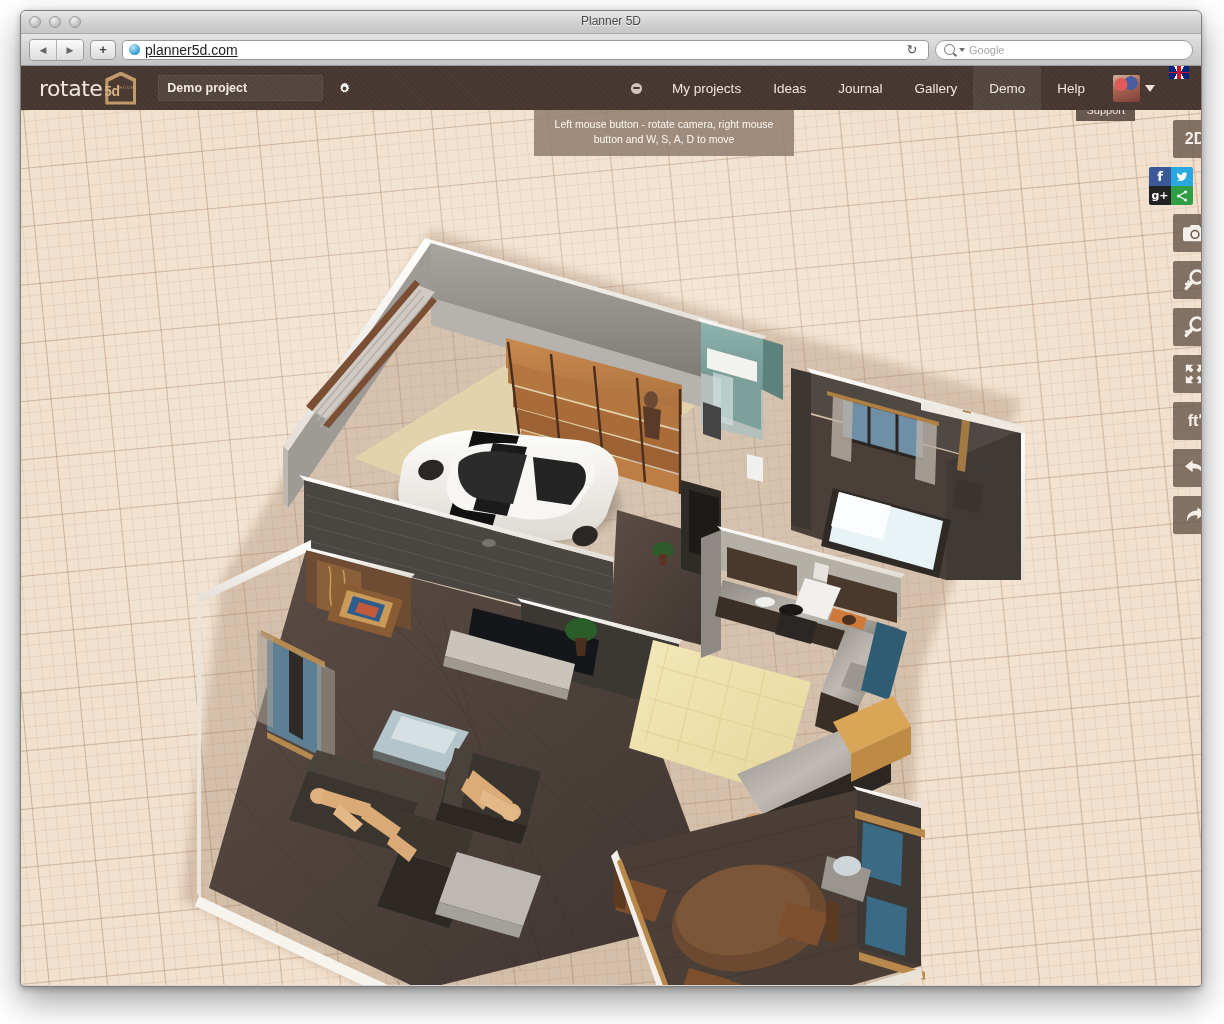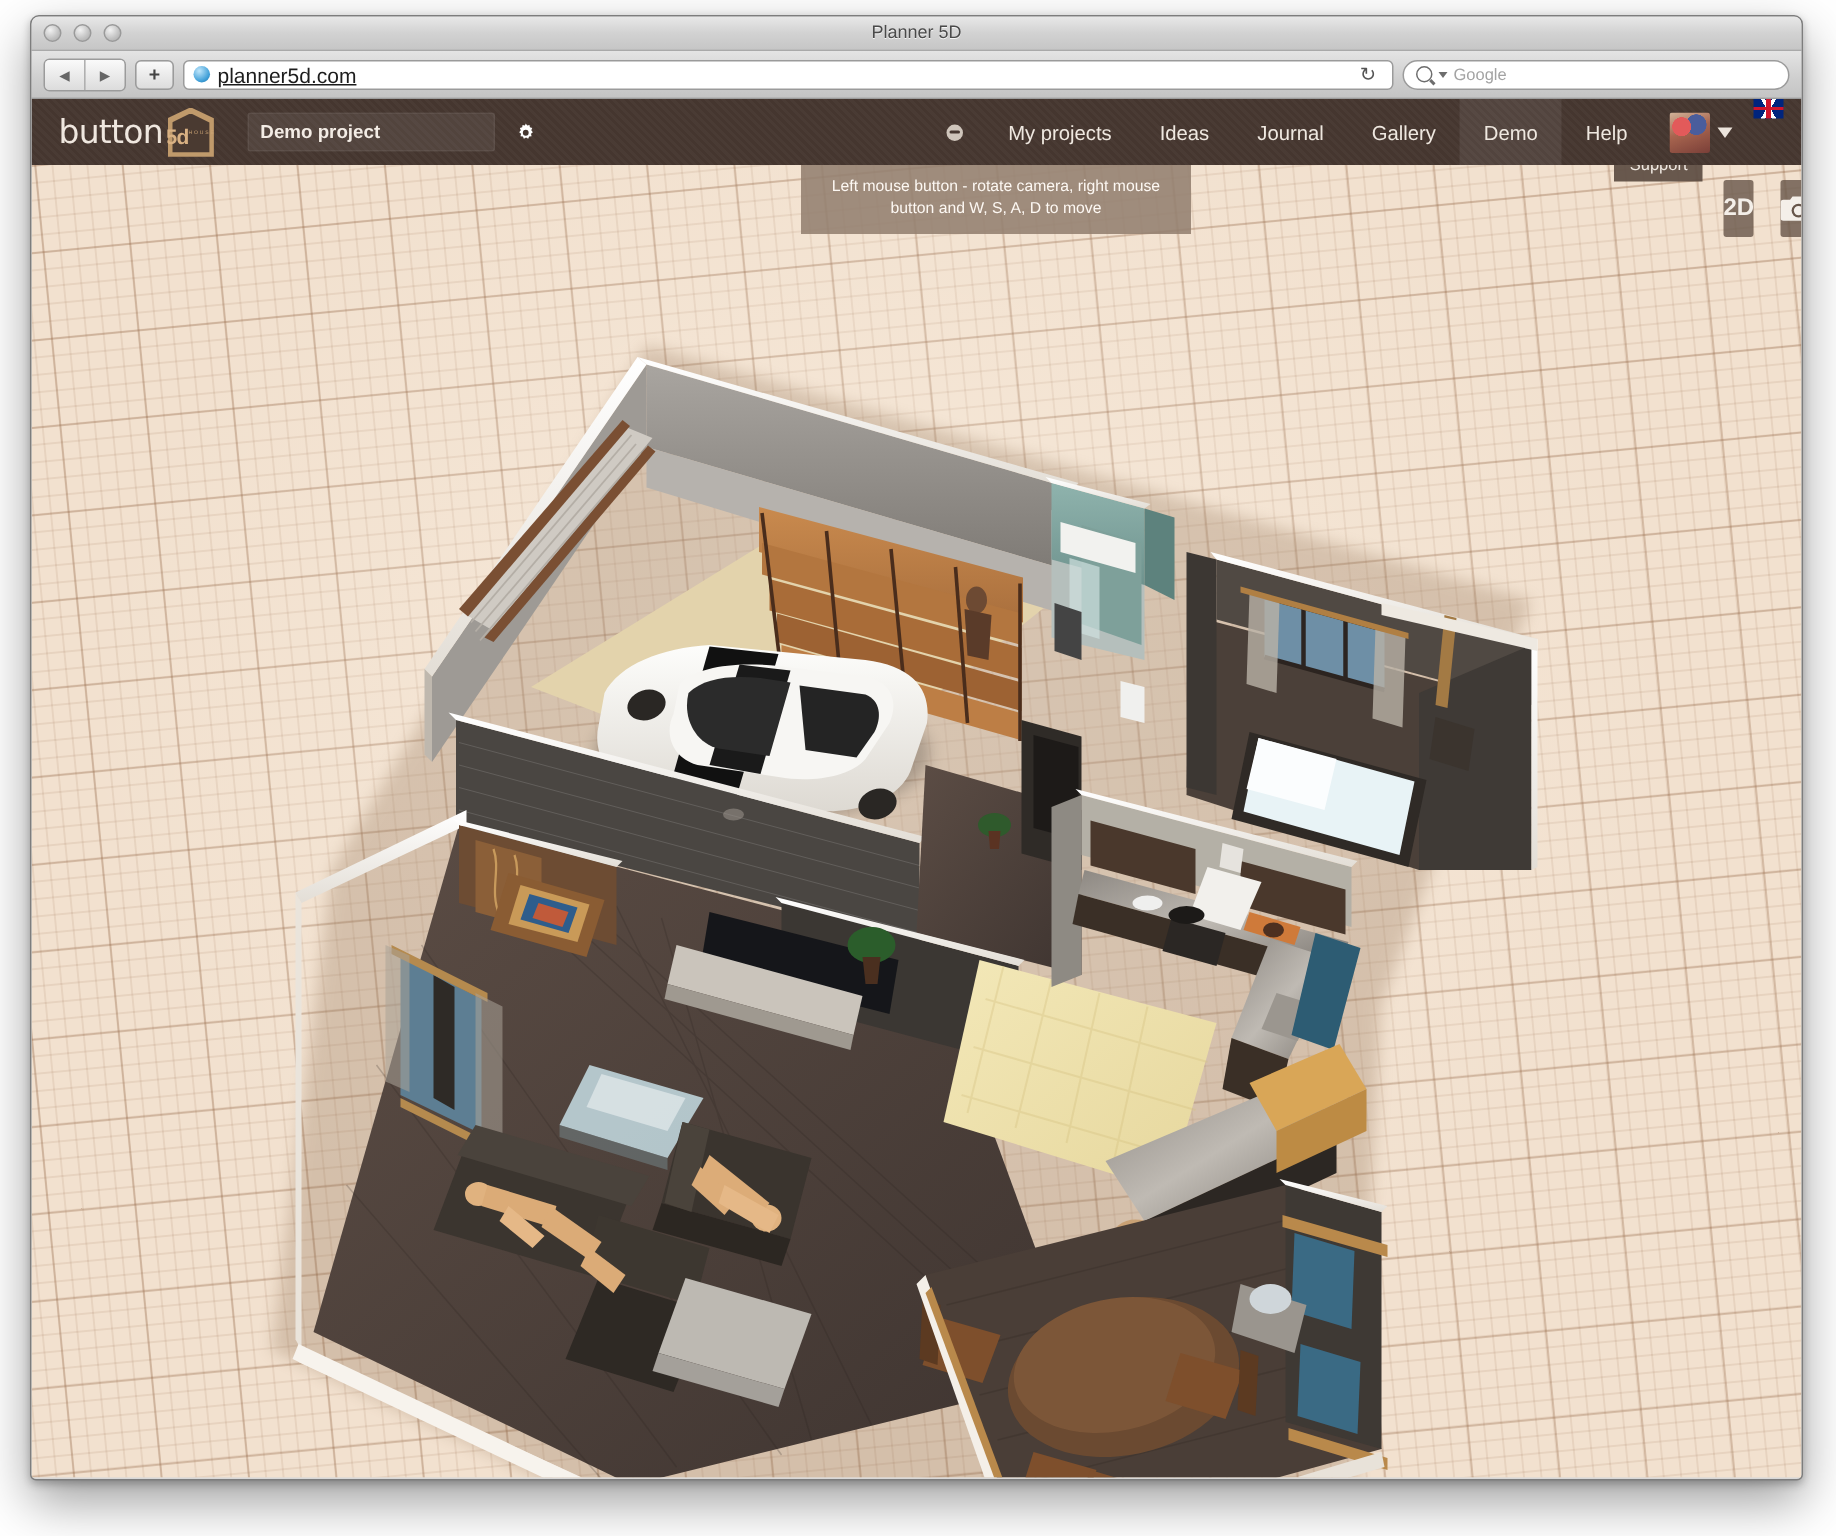--- a/index.html
+++ b/index.html
@@ -316,32 +316,33 @@
     z-index: 35;
     margin-left: 31px;
   }
 
   
   #right-toolbar {
     position: absolute;
     right: 8px; top: 10px;
     width: 44px;
     display: flex;
-    flex-direction: row;
+    flex-direction: column;
     gap: 9px;
     z-index: 30;
   }
   .tool-btn {
     width: 44px; height: 38px;
     background: rgba(102,85,73,.80);
     border-radius: 2px;
     display: flex; align-items: center; justify-content: center;
     color: #f4efe9;
     font-size: 16px; font-weight: bold;
     box-sizing: border-box;
+    margin-left: 24px;
   }
   .tool-btn svg { display: block; }
   #share-tile {
     width: 44px; height: 38px;
     display: grid;
     grid-template-columns: 1fr 1fr;
     grid-template-rows: 1fr 1fr;
     border-radius: 2px;
     overflow: hidden;
   }
@@ -401,21 +402,21 @@
       <span id="search-glass"></span>
       <span id="search-caret"></span>
       <span id="search-placeholder">Google</span>
     </div>
   </div>
 
   <div id="app">
 
     <div id="app-header">
       <div id="logo-area">
-        <span id="logo-word">button</span>
+        <span id="logo-word">rotate</span>
         <span id="logo-badge">
           <span id="logo-badge-inner"></span>
           <span id="logo-5d">5d</span>
           <span id="logo-sub">HOUSE</span>
         </span>
       </div>
 
       <div id="project-field">
         <span id="project-name">Demo project</span>
       </div>

